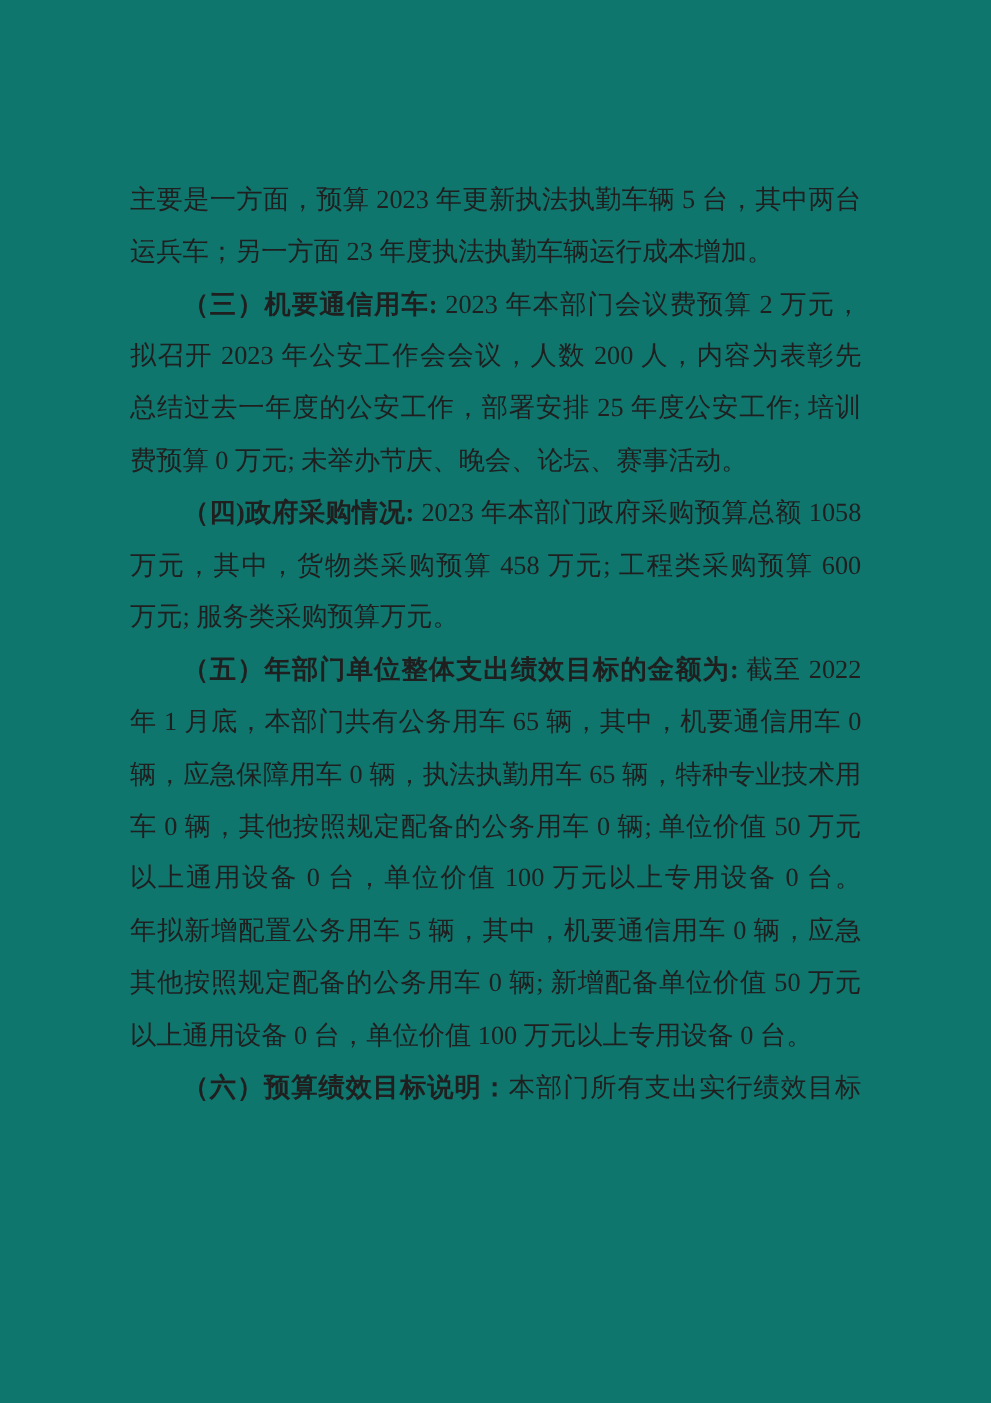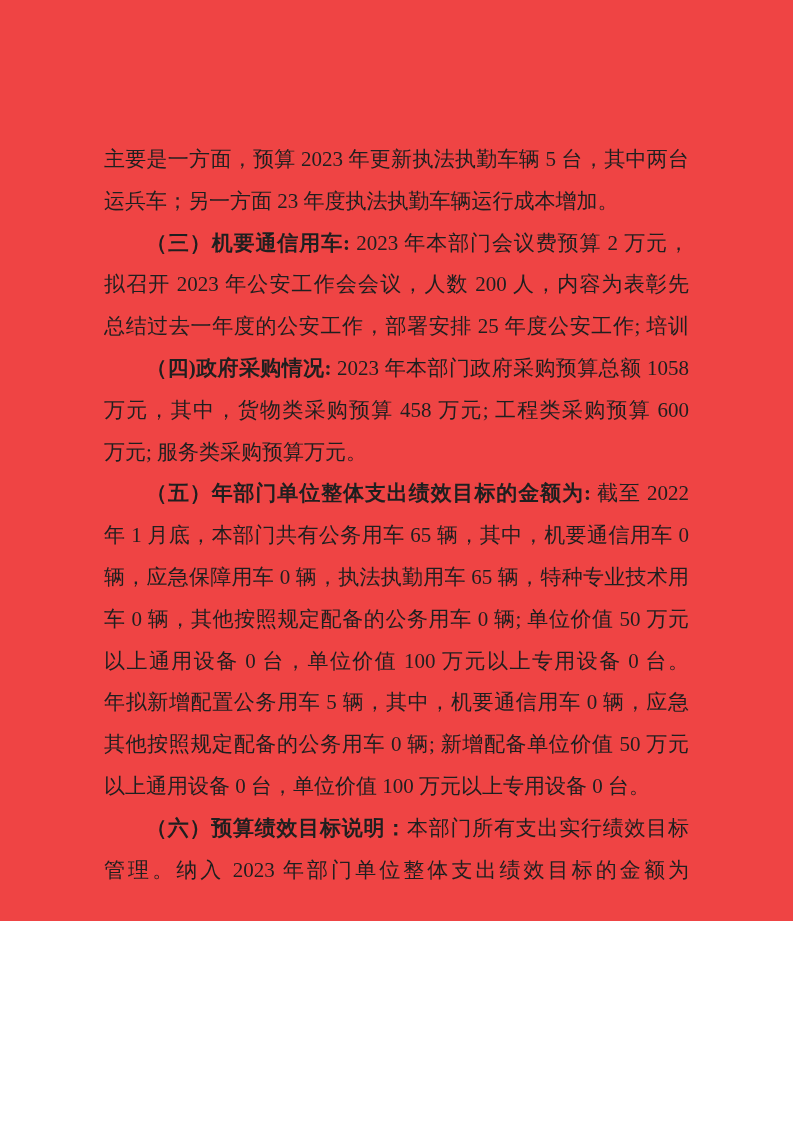--- a/index.html
+++ b/index.html
@@ -3,22 +3,22 @@
 <meta charset="utf-8">
 <style>
   html, body {
     margin: 0;
     padding: 0;
     background: #ffffff;
   }
   .page {
     position: relative;
     width: 793px;
-    height: 921px;
-    background: #ef4444;
+    height: 1122px;
+    background: #0f766e;
     overflow: hidden;
     font-family: "Liberation Serif", "DejaVu Serif", serif;
   }
   .doc-body {
     position: absolute;
     left: 104px;
     top: 139px;
     width: 585px;
   }
   .line {
@@ -43,27 +43,27 @@
 </head>
 <body>
 
 <div class="page">
   <div class="doc-body">
       <div class="line stretch"><span class="seg">主要是一方面，预算 2023 年更新执法执勤车辆 5 台，其中两台</span></div>
       <div class="line"><span class="seg">运兵车；另一方面 23 年度执法执勤车辆运行成本增加。</span></div>
       <div class="line indent stretch"><span class="seg seg-bold">（三）机要通信用车:</span><span class="seg"> 2023 年本部门会议费预算 2 万元，</span></div>
       <div class="line stretch"><span class="seg">拟召开 2023 年公安工作会会议，人数 200 人，内容为表彰先进，</span></div>
       <div class="line stretch"><span class="seg">总结过去一年度的公安工作，部署安排 25 年度公安工作; 培训</span></div>
+      <div class="line"><span class="seg">费预算 0 万元; 未举办节庆、晚会、论坛、赛事活动。</span></div>
       <div class="line indent stretch"><span class="seg seg-bold">（四)政府采购情况:</span><span class="seg"> 2023 年本部门政府采购预算总额 1058</span></div>
       <div class="line stretch"><span class="seg">万元，其中，货物类采购预算 458 万元; 工程类采购预算 600</span></div>
       <div class="line"><span class="seg">万元; 服务类采购预算万元。</span></div>
       <div class="line indent stretch"><span class="seg seg-bold">（五）年部门单位整体支出绩效目标的金额为:</span><span class="seg"> 截至 2022</span></div>
       <div class="line stretch"><span class="seg">年 1 月底，本部门共有公务用车 65 辆，其中，机要通信用车 0</span></div>
       <div class="line stretch"><span class="seg">辆，应急保障用车 0 辆，执法执勤用车 65 辆，特种专业技术用</span></div>
       <div class="line stretch"><span class="seg">车 0 辆，其他按照规定配备的公务用车 0 辆; 单位价值 50 万元</span></div>
       <div class="line stretch"><span class="seg">以上通用设备 0 台，单位价值 100 万元以上专用设备 0 台。2023</span></div>
       <div class="line stretch"><span class="seg">年拟新增配置公务用车 5 辆，其中，机要通信用车 0 辆，应急</span></div>
       <div class="line stretch"><span class="seg">其他按照规定配备的公务用车 0 辆; 新增配备单位价值 50 万元</span></div>
       <div class="line"><span class="seg">以上通用设备 0 台，单位价值 100 万元以上专用设备 0 台。</span></div>
       <div class="line indent stretch"><span class="seg seg-bold">（六）预算绩效目标说明：</span><span class="seg">本部门所有支出实行绩效目标</span></div>
-      <div class="line stretch"><span class="seg">管理。纳入 2023 年部门单位整体支出绩效目标的金额为</span></div>
     </div>
 </div>
 
 </body></html>

